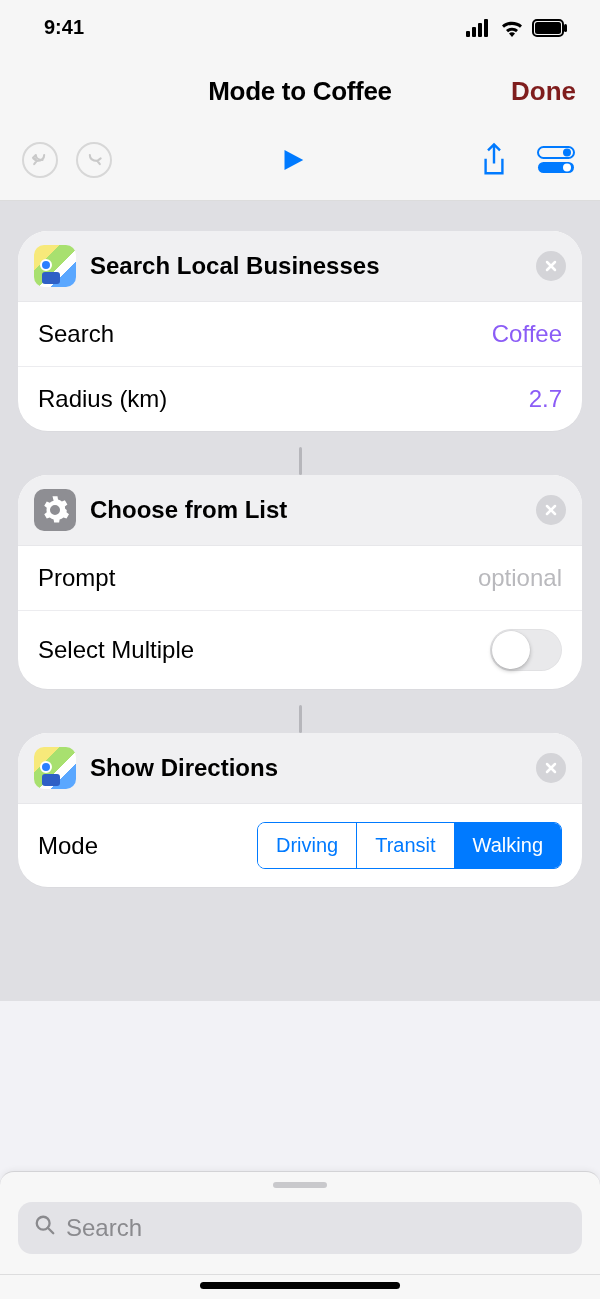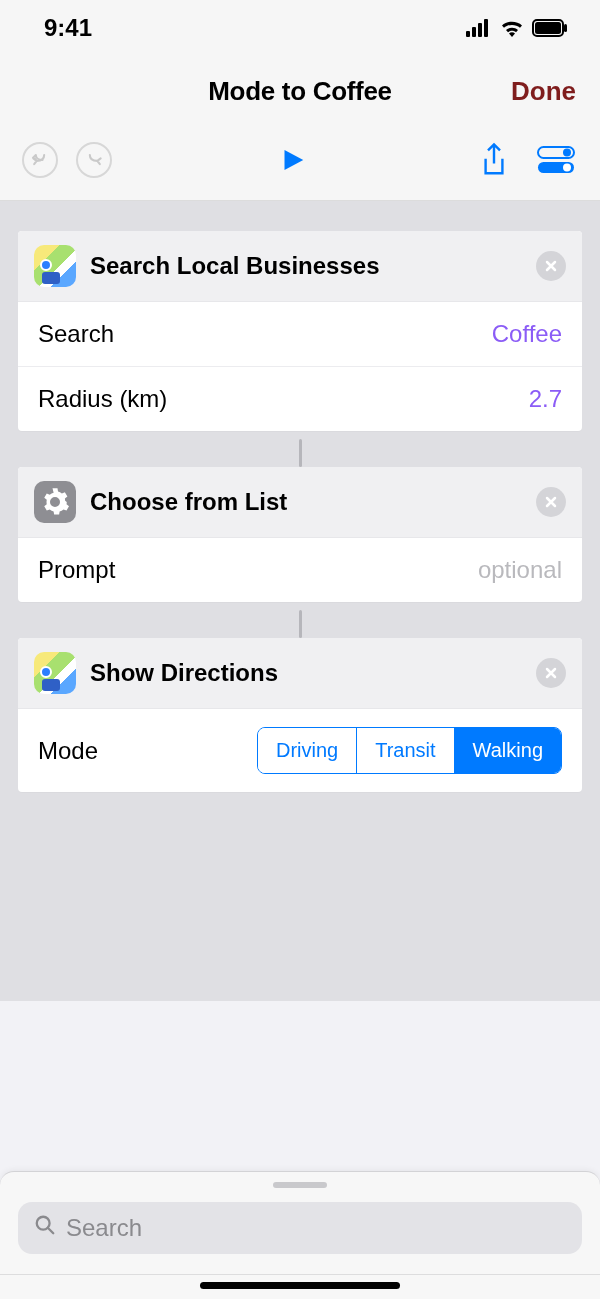--- a/index.html
+++ b/index.html
@@ -14,21 +14,21 @@
     overflow: hidden;
   }
 
   
   .status-bar {
     height: 55px;
     display: flex;
     justify-content: space-between;
     align-items: center;
     padding: 0 32px 0 44px;
-    font-size: 24px;
+    font-size: 20px;
     font-weight: 600;
     background: #f6f6f6;
   }
   .status-right { display: flex; align-items: center; gap: 8px; }
   .status-right svg { display:block; }
 
   
   .nav-bar {
     height: 72px;
     display: flex;
@@ -76,24 +76,24 @@
 
   
   .content {
     padding: 30px 18px 0 18px;
     background: #dfdfe3;
     min-height: 800px;
   }
 
   .card {
     background: #fff;
-    border-radius: 4px;
+    border-radius: 30px;
     box-shadow: 0 1px 0 rgba(0,0,0,0.02);
     overflow: hidden;
-    margin-bottom: 8px;
+    margin-bottom: 16px;
   }
   .card-header {
     display: flex;
     align-items: center;
     padding: 14px 16px;
     background: #f0f0f2;
     gap: 14px;
   }
   .card-icon {
     width: 42px; height: 42px; border-radius: 10px;
@@ -338,20 +338,26 @@
       <div class="card-close">
         <svg width="14" height="14" viewBox="0 0 14 14">
             <path stroke="#fff" stroke-width="2.5" stroke-linecap="round" d="M3 3l8 8M11 3l-8 8"></path>
           </svg>
       </div>
     </div>
     <div class="row">
       <span class="label">Prompt</span>
       <span class="value placeholder">optional</span>
     </div>
+    <div class="row">
+      <span class="label">Select Multiple</span>
+      <div class="switch">
+          <div class="knob"></div>
+        </div>
+    </div>
   </div>
 
   <div class="connector"></div>
 
   <div class="card">
     <div class="card-header">
       <div class="card-icon maps-icon">
         <div class="pin"></div>
           <div class="shield"></div>
       </div>

